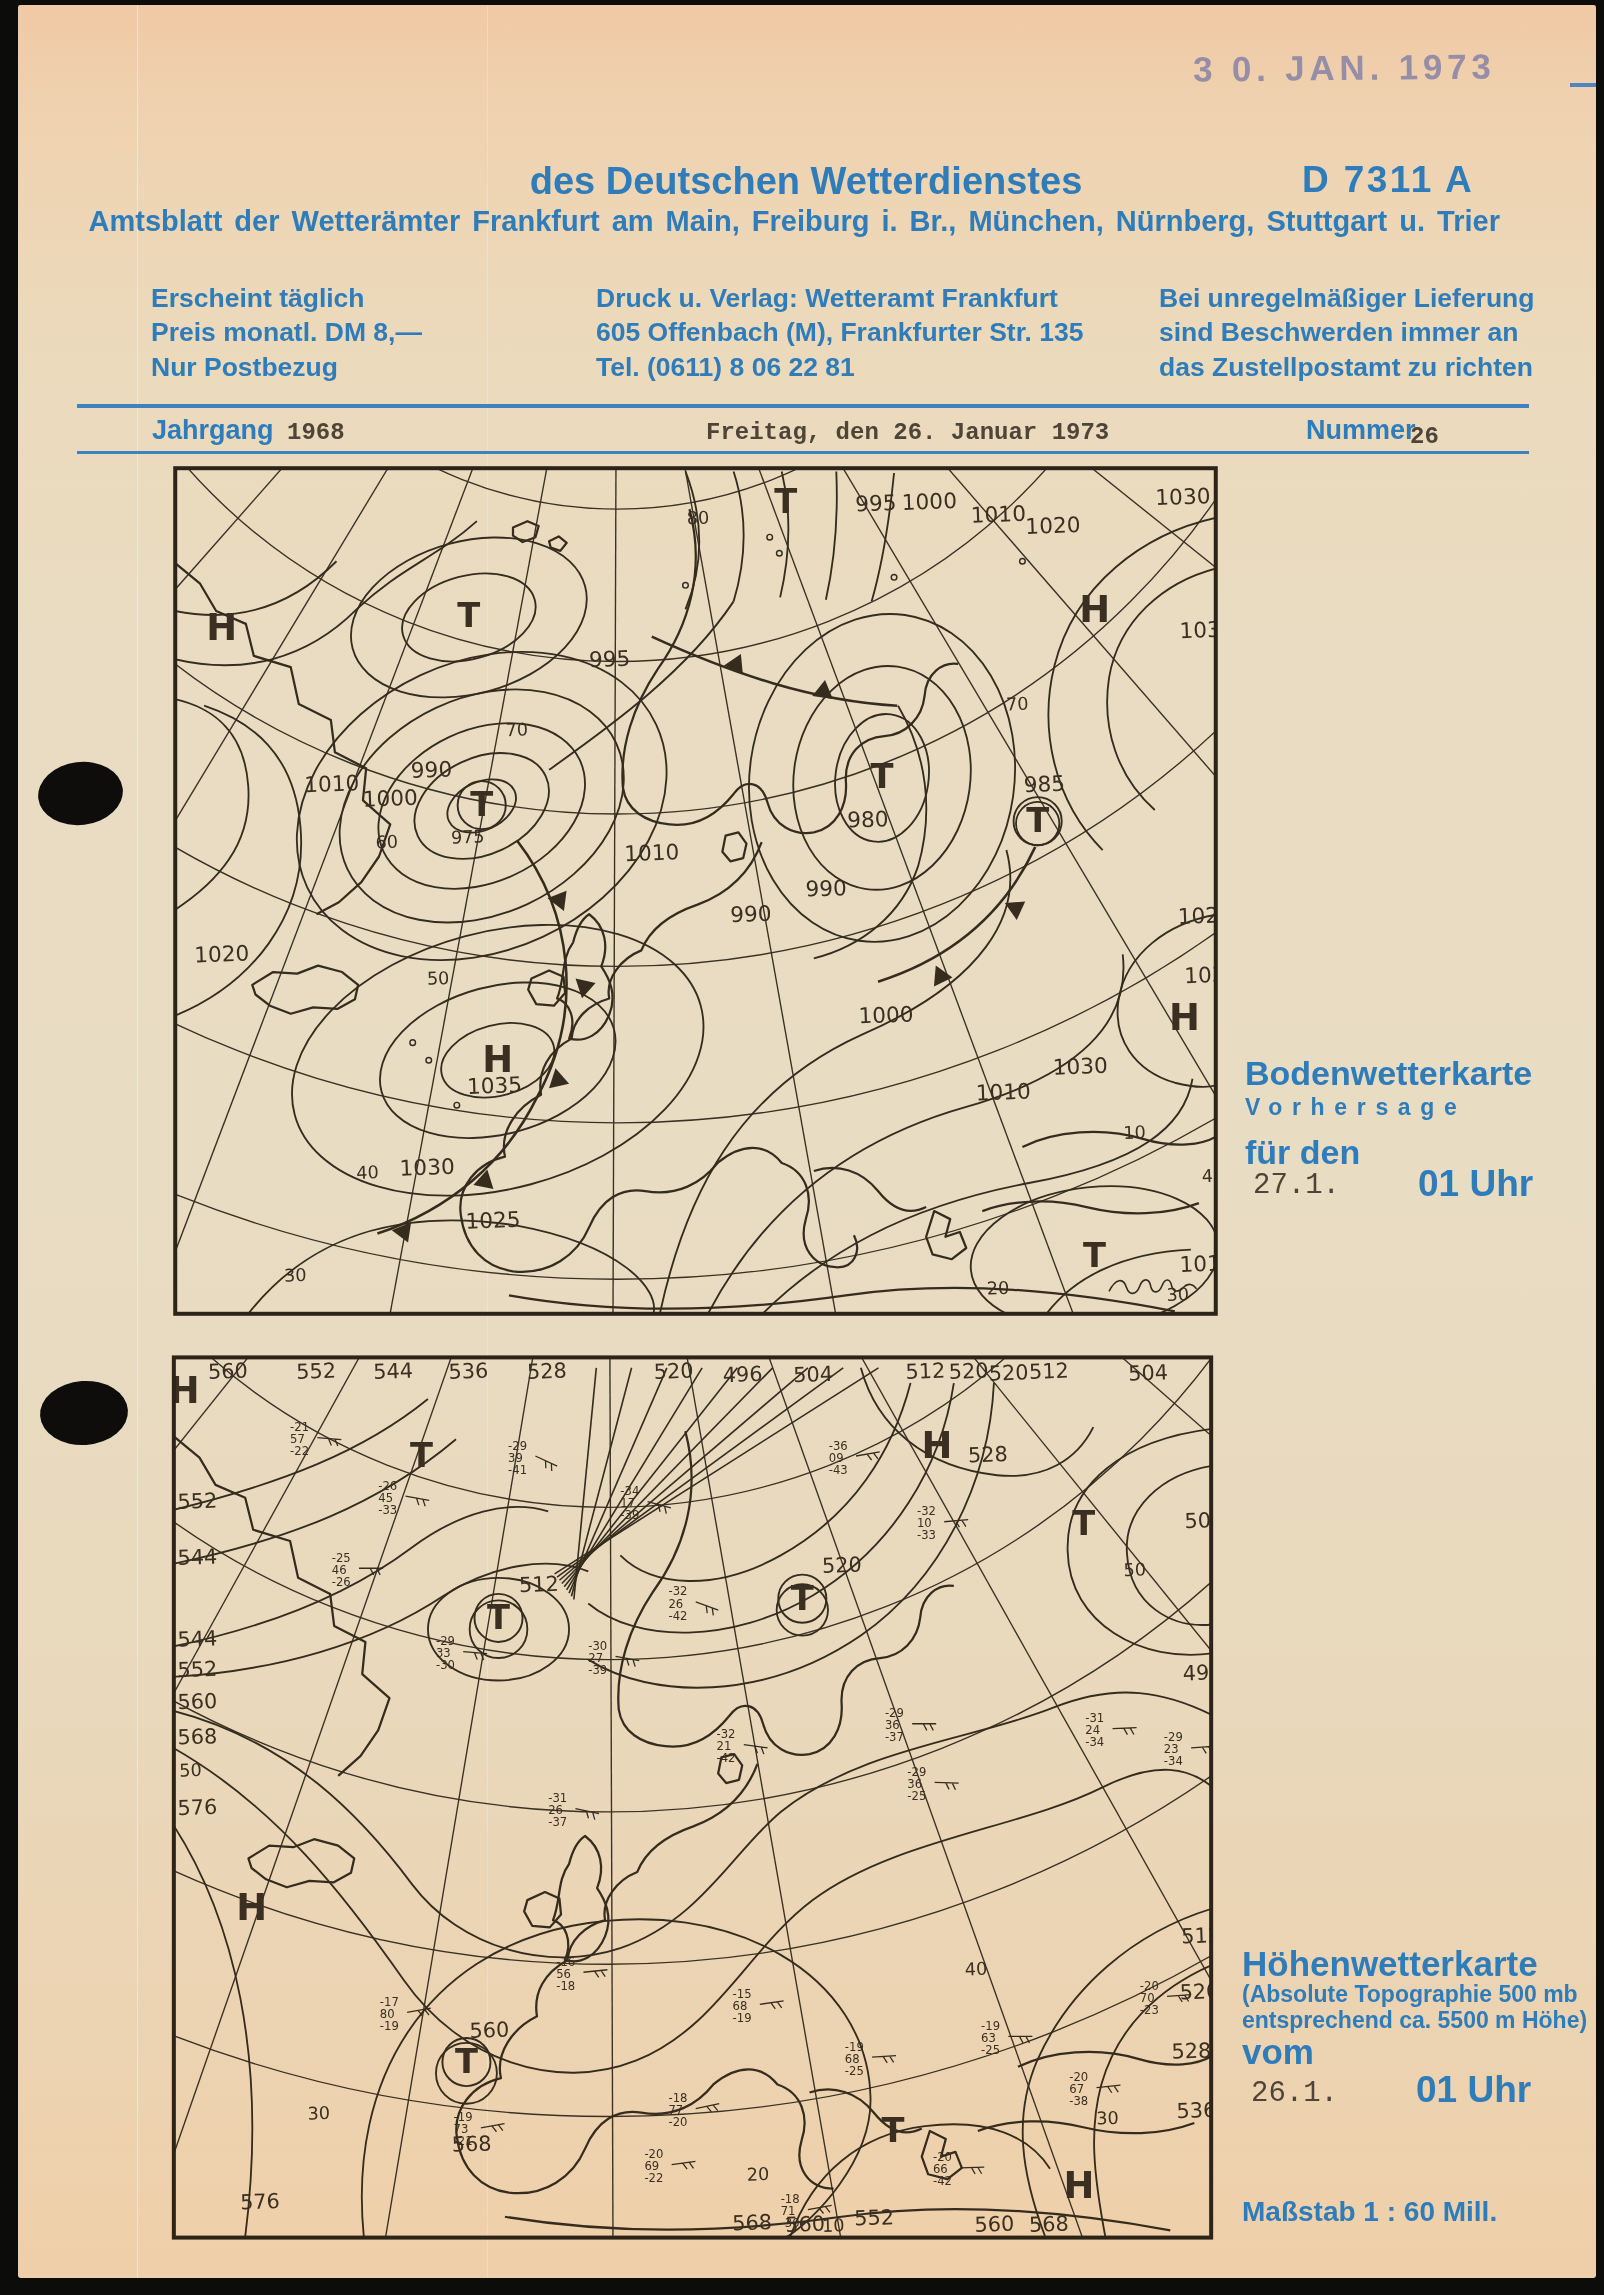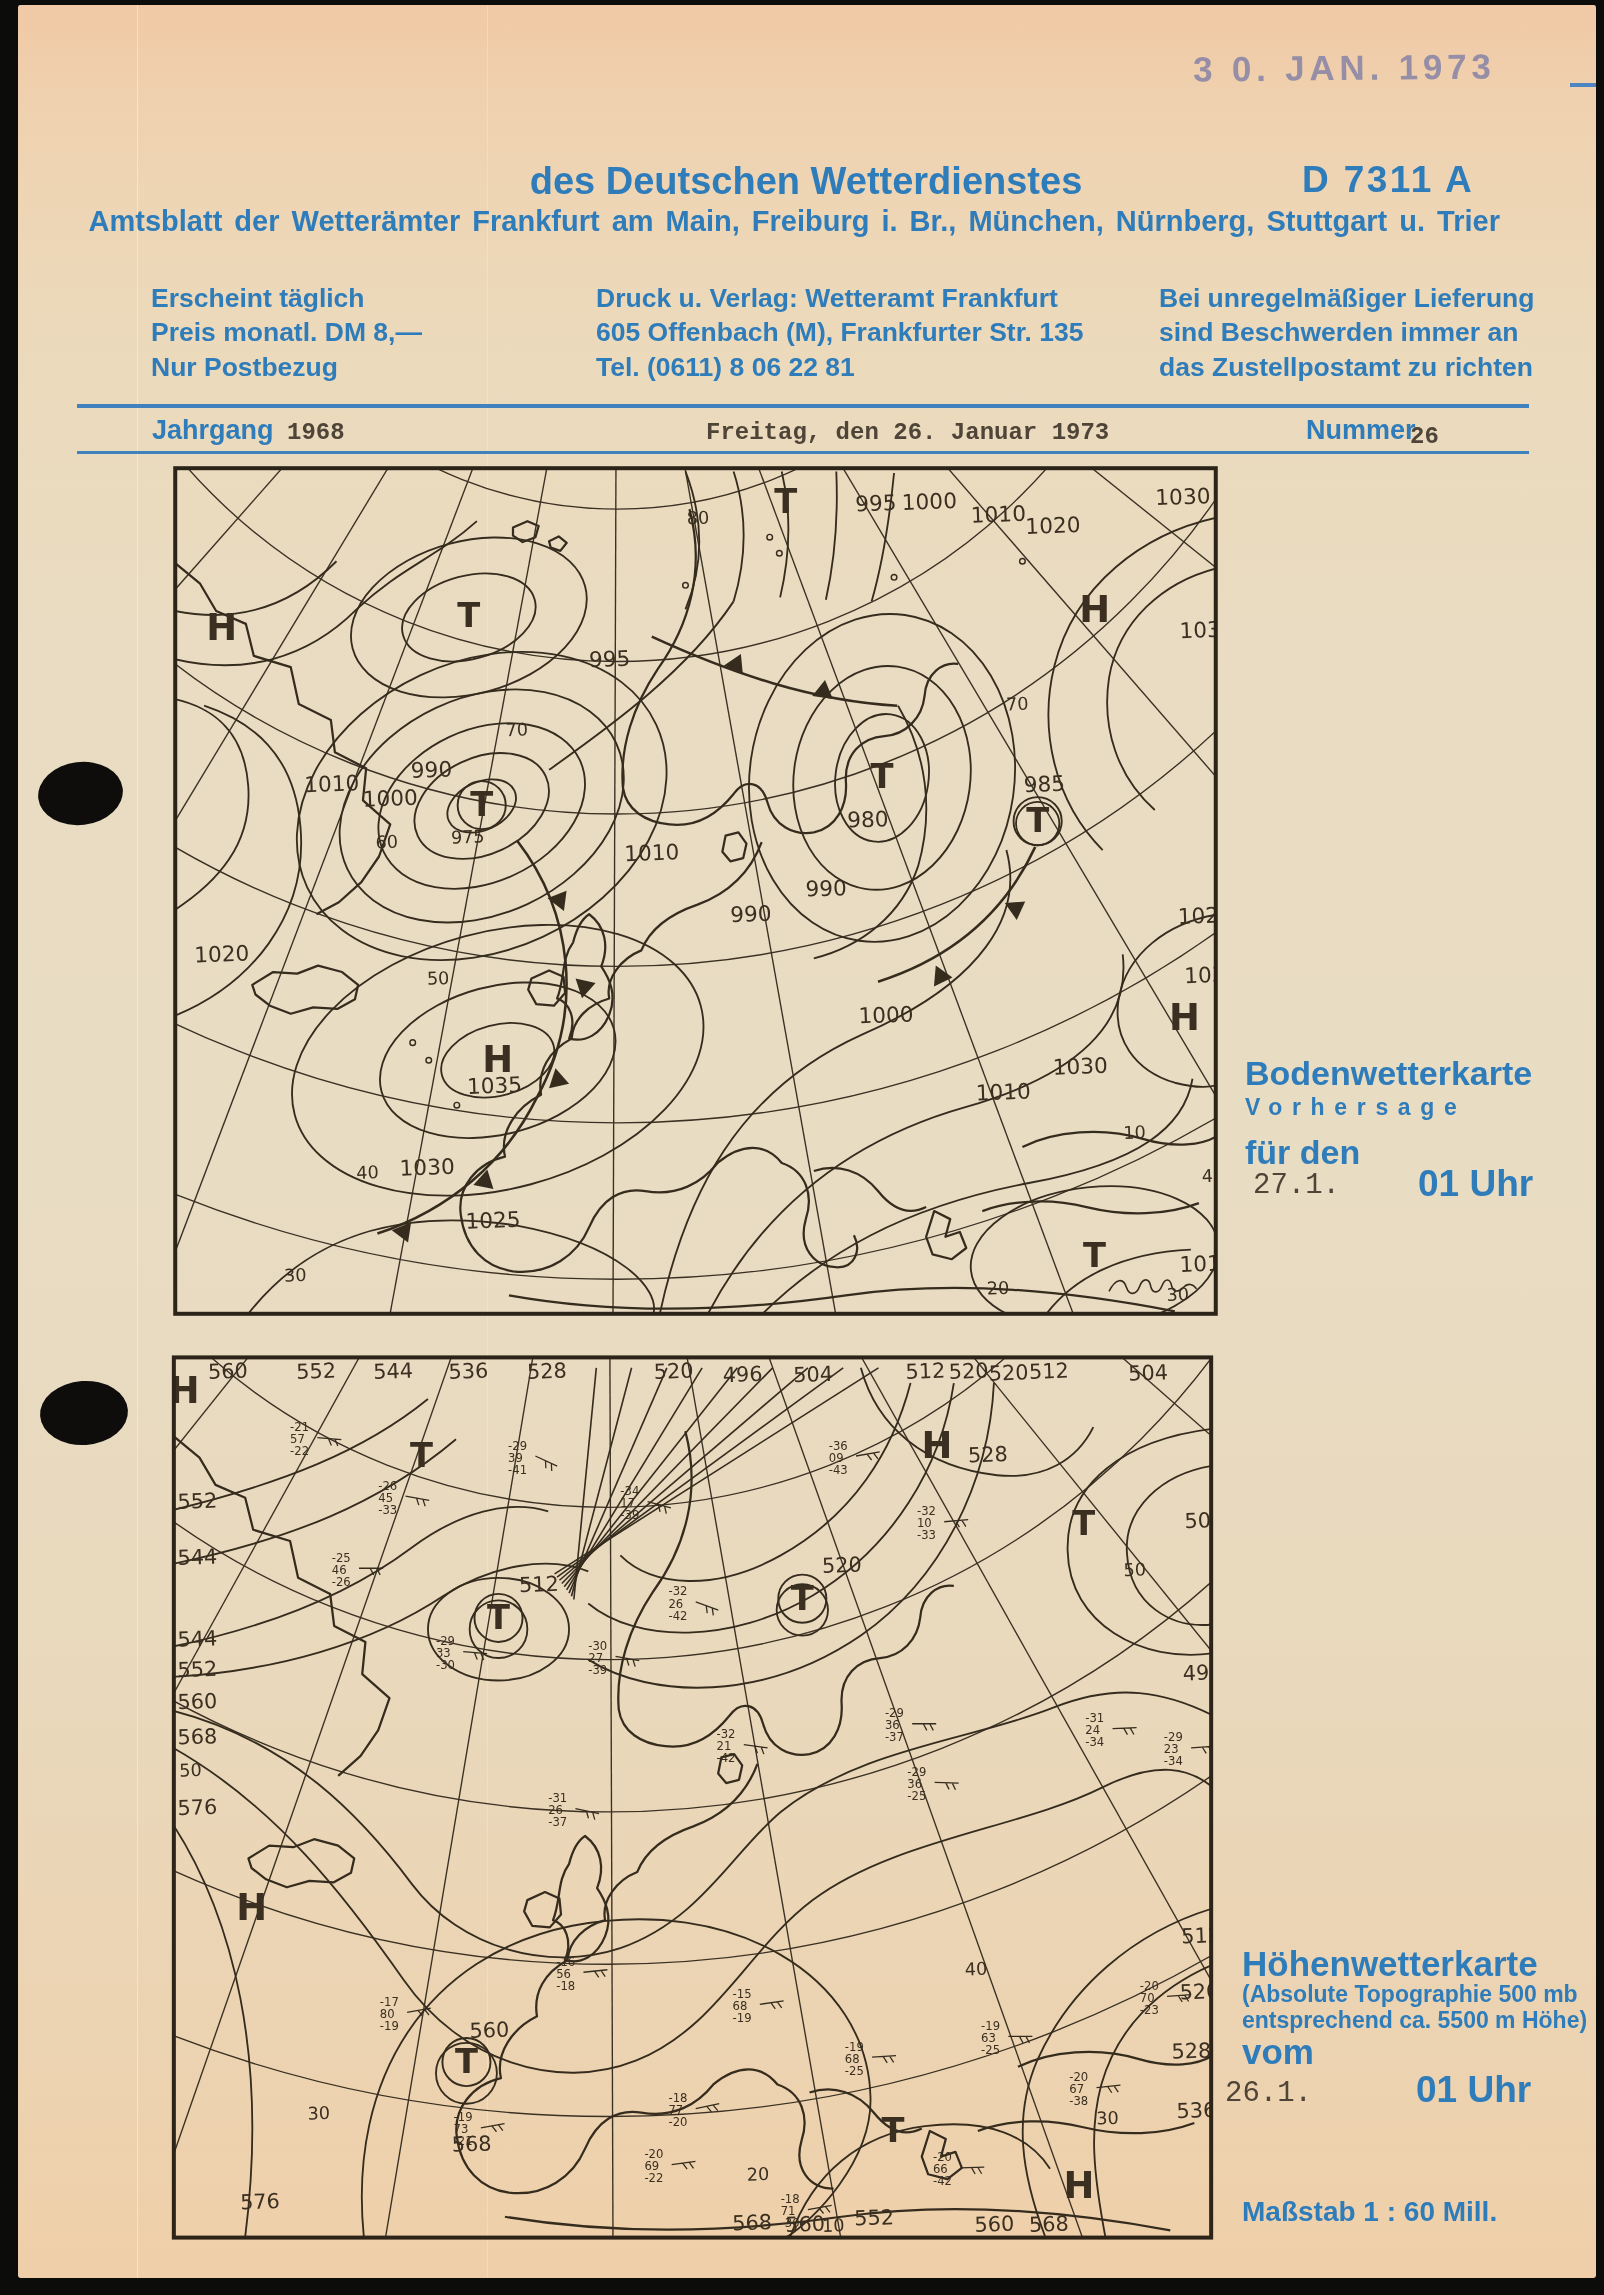--- a/index.html
+++ b/index.html
@@ -491,21 +491,21 @@
           <text x="1132" y="1052" text-anchor="middle" font-size="46" font-weight="bold" font-family="DejaVu Sans">H</text>
         </g>
     </g>
     <rect class="frame" x="3" y="3" width="1294" height="1098" stroke-width="4"></rect>
   </svg>
 
   <div class="abs cap" style="left:1242px;top:1944px;font-size:35px">Höhenwetterkarte</div>
   <div class="abs cap" style="left:1242px;top:1981px;font-size:23px">(Absolute Topographie 500 mb</div>
   <div class="abs cap" style="left:1242px;top:2007px;font-size:23px">entsprechend ca. 5500 m Höhe)</div>
   <div class="abs cap" style="left:1242px;top:2032px;font-size:35px">vom</div>
-  <div class="abs typed" style="left:1225px;top:2077px;font-size:29px">26.1.</div>
+  <div class="abs typed" style="left:1251px;top:2077px;font-size:29px">26.1.</div>
   <div class="abs cap" style="left:1416px;top:2069px;font-size:37px">01 Uhr</div>
   <div class="abs cap" style="left:1242px;top:2196px;font-size:28px">Maßstab 1 : 60 Mill.</div>
 
   <div class="hole" style="left:38px;top:762px;width:85px;height:63px;transform:rotate(-7deg)"></div>
   <div class="hole" style="left:40px;top:1381px;width:88px;height:64px;transform:rotate(-4deg)"></div>
   <div class="abs" style="left:0;top:0;width:17.6px;height:2295px;background:#0c0c0a"></div>
   <div class="abs" style="right:0;top:0;width:8px;height:2295px;background:#0c0c0a"></div>
   <div class="abs" style="left:0;top:0;width:1604px;height:4.8px;background:#0c0c0a"></div>
   <div class="abs" style="left:0;top:2278px;width:1604px;height:17.6px;background:#0c0c0a"></div>
 </div>

